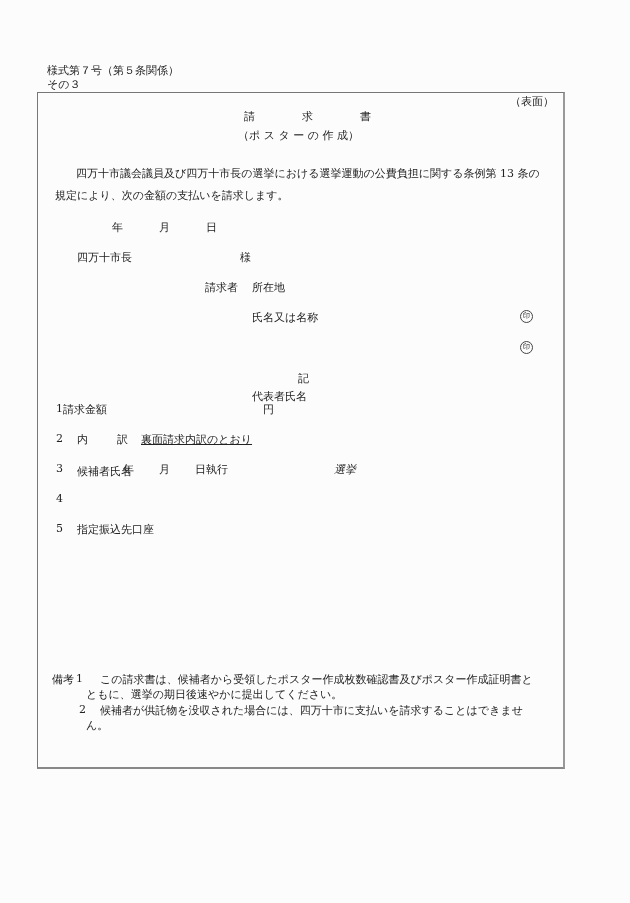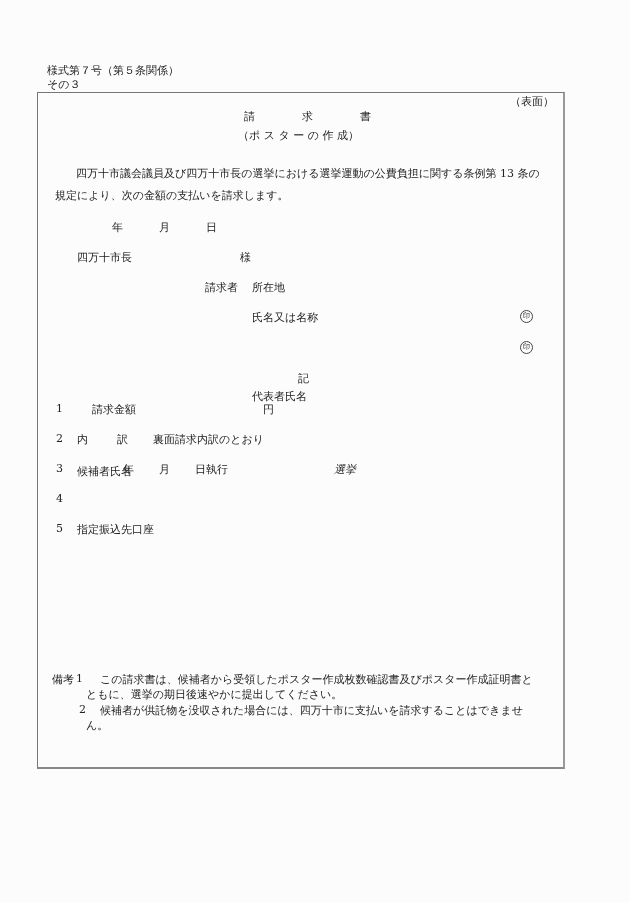--- a/index.html
+++ b/index.html
@@ -78,27 +78,27 @@
 <div class="abs" style="left:205px; top:280px;">請求者</div>
 <div class="abs" style="left:252px; top:280px;">所在地</div>
 <div class="abs" style="left:252px; top:310px;font-family:Liberation Serif, serif;">氏名又は名称</div>
 <div class="abs seal" style="left:520px; top:310px;">印</div>
 <div class="abs" style="left:252px; top:361px;margin-top:28px;">代表者氏名</div>
 <div class="abs seal" style="left:520px; top:341px;">印</div>
 
 <div class="abs" style="left:298px; top:371px;">記</div>
 
 <div class="abs" style="left:56px; top:402px;">1</div>
-<div class="abs" style="left:92px; top:402px;text-align:center;">請求金額</div>
+<div class="abs" style="left:63px; top:402px;text-align:center;">請求金額</div>
 <div class="abs" style="left:263px; top:402px;">円</div>
 
 <div class="abs" style="left:56px; top:432px;">2</div>
 <div class="abs" style="left:77px; top:432px;">内</div>
 <div class="abs" style="left:117px; top:432px;">訳</div>
-<div class="abs" style="left:153px; top:432px;">裏面請求内訳のとおり</div>
+<div class="abs" style="left:141px; top:432px;text-decoration:underline;">裏面請求内訳のとおり</div>
 
 <div class="abs" style="left:56px; top:462px;">3</div>
 <div class="abs" style="left:123px; top:462px;">年</div>
 <div class="abs" style="left:159px; top:462px;">月</div>
 <div class="abs" style="left:195px; top:462px;">日執行</div>
 <div class="abs" style="left:334px; top:462px;font-style:italic;">選挙</div>
 
 <div class="abs" style="left:56px; top:492px;">4</div>
 <div class="abs" style="left:77px; top:464px;">候補者氏名</div>
 

